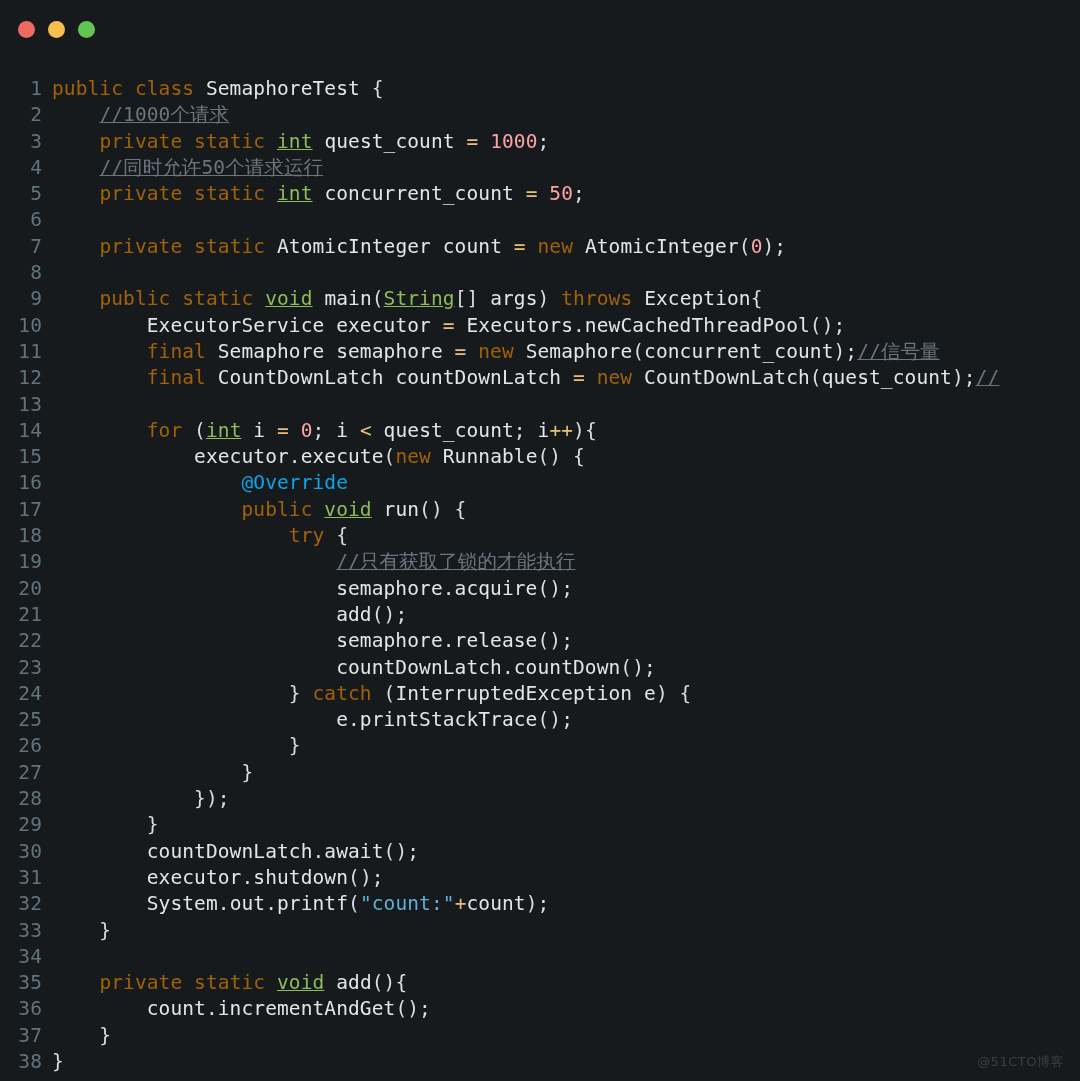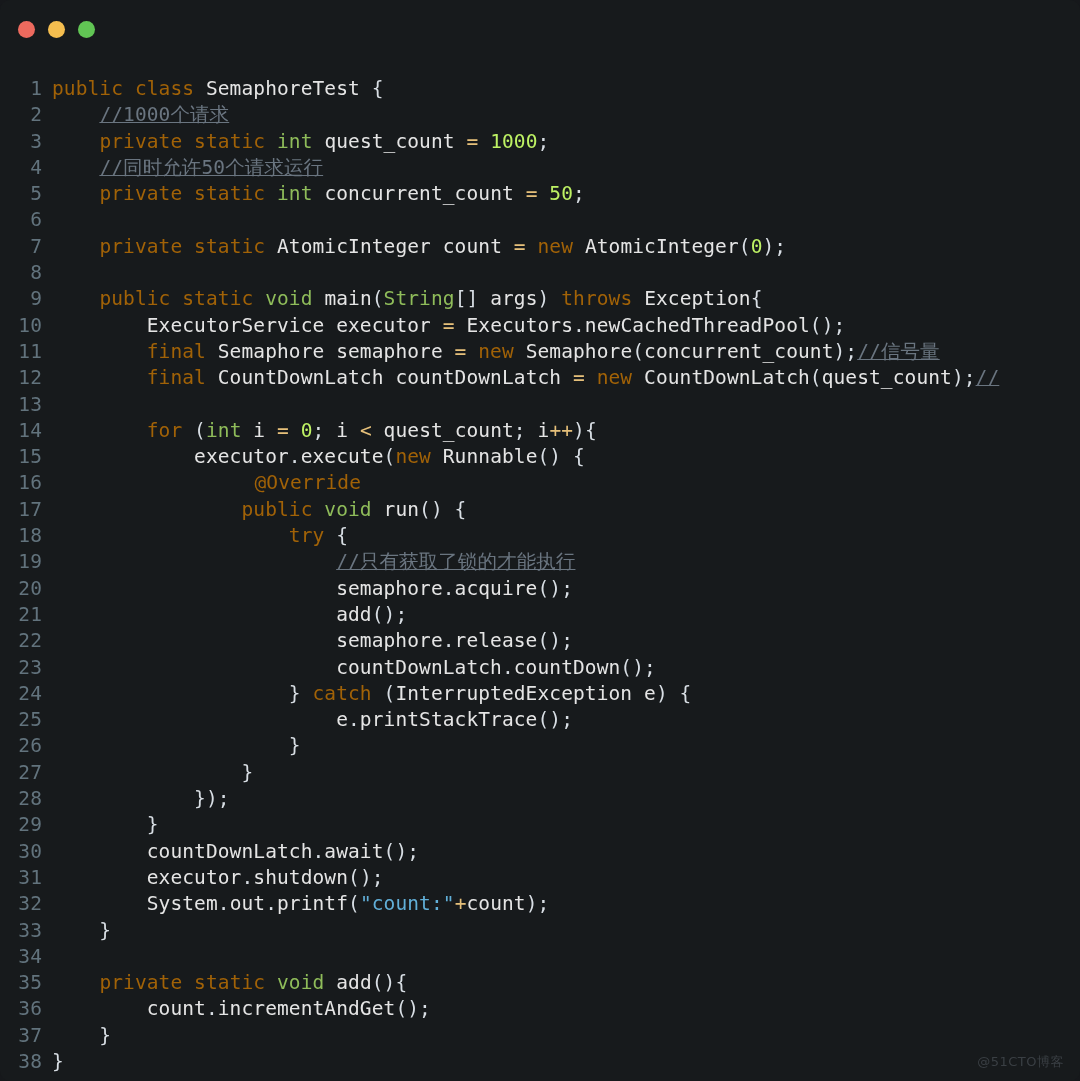--- a/index.html
+++ b/index.html
@@ -64,28 +64,28 @@
     user-select: none;
   }
   .code-text {
     flex: 1 1 auto;
     color: #d8dee4;
     overflow: hidden;
   }
 
   
   .kw   { color: #a16207; }   
-  .typ  { color: #8fbc5a; }   
+  .typ  { color: #8fbc5a; text-decoration: underline; }   
   .id   { color: #e5e5e5; }   
-  .num  { color: #bef264; }   
+  .num  { color: #fca5a5; }   
   .str  { color: #61afd8; }   
   .cmt  { color: #6a7580; text-decoration: underline; }   
   .op   { color: #e6c07a; }   
   .pl   { color: #d8dee4; }   
-  .ann  { color: #a16207; margin-left: 13px; }   
+  .ann  { color: #0ea5e9; }   
 
   
   #watermark {
     position: absolute;
     right: 16px;
     bottom: 10px;
     color: #3a3f44;
     font-size: 13px;
     font-family: "DejaVu Sans", "Liberation Sans", sans-serif;
     letter-spacing: 0.5px;

